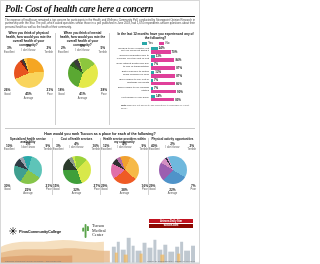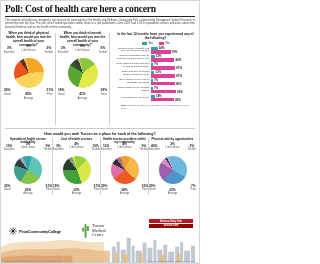--- a/index.html
+++ b/index.html
@@ -16,20 +16,21 @@
 
   
   .headline {
     font-family:"Liberation Serif", serif;
     font-weight:bold;
     font-size:9.6px;
     line-height:10px;
     padding:3px 4px 0 4px;
     letter-spacing:-0.25px;
     color:#111;
+    font-style:italic;
   }
   .rule-head {
     height:1px; background:#222; margin:2px 4px 2px 4px;
   }
   .deck {
     font-size:2.7px;
     line-height:3.4px;
     padding:0 4px 2px 4px;
     color:#444;
     text-align:justify;

